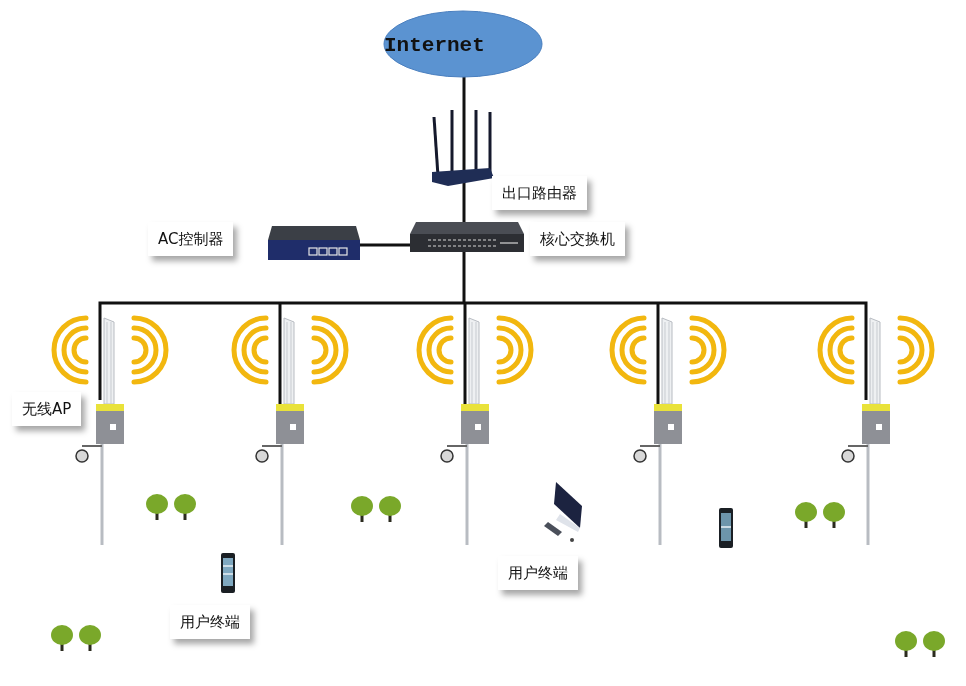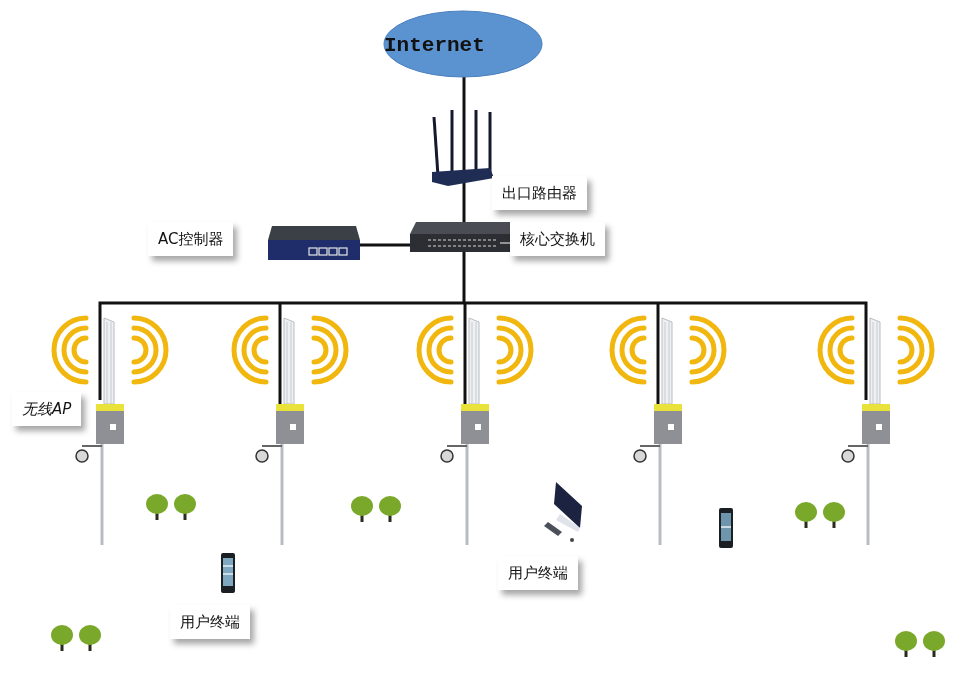--- a/index.html
+++ b/index.html
@@ -221,16 +221,16 @@
     <path d="M560 514 L580 528 L578 532 L556 520 Z" fill="#dfe3ea"></path>
     <path d="M548 522 L562 532 L558 536 L544 526 Z" fill="#4a4f5a"></path>
     <circle cx="572" cy="540" r="2" fill="#444"></circle>
   </g>
 </svg>
 
 <div class="internet-text">Internet</div>
 
 <div class="label" style="left:492px; top:138px;margin-top:38px;">出口路由器</div>
 <div class="label" style="left:148px; top:222px;">AC控制器</div>
-<div class="label" style="left:510px; top:222px;">核心交换机</div>
-<div class="label" style="left:12px; top:392px;font-style:italic;">无线AP</div>
+<div class="label" style="left:530px; top:222px;">核心交换机</div>
+<div class="label" style="left:12px; top:392px;">无线AP</div>
 <div class="label" style="left:170px; top:605px;">用户终端</div>
 <div class="label" style="left:498px; top:556px;">用户终端</div>
 
 </body></html>

